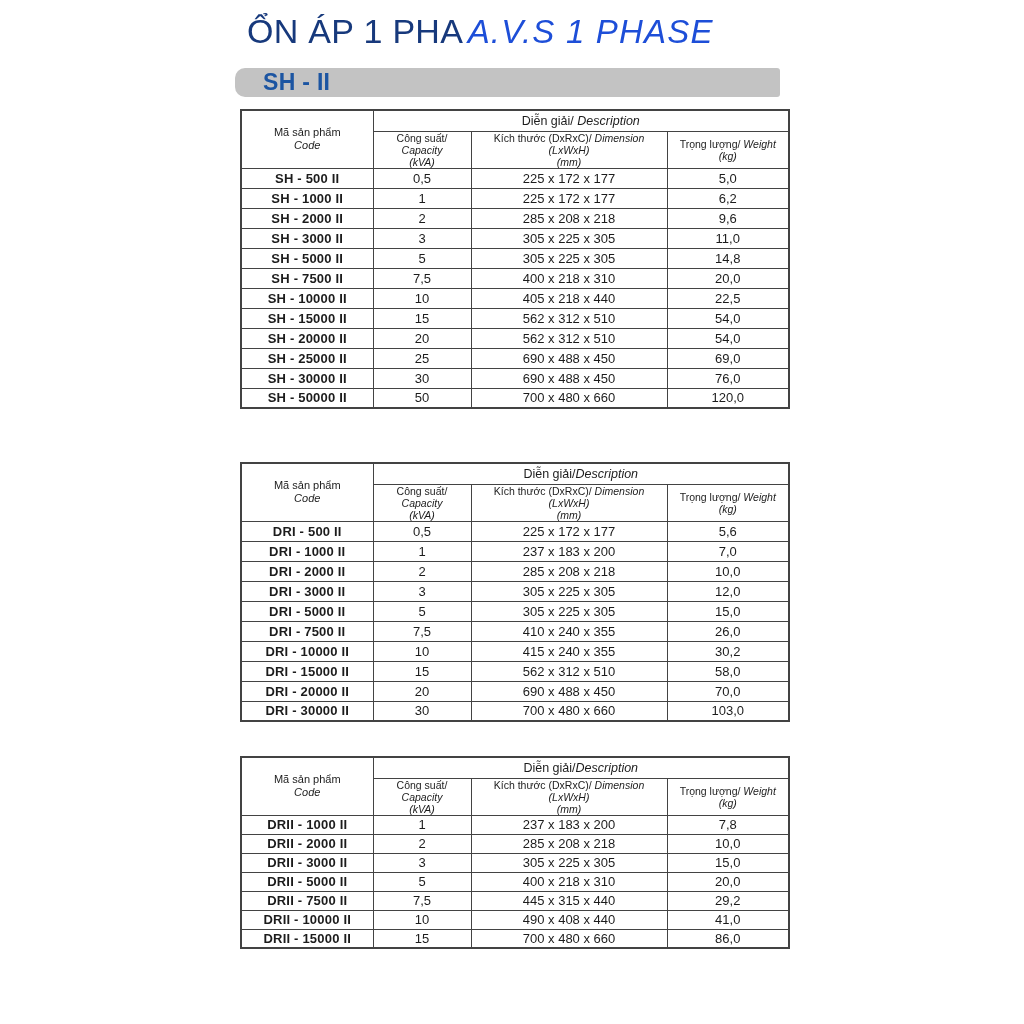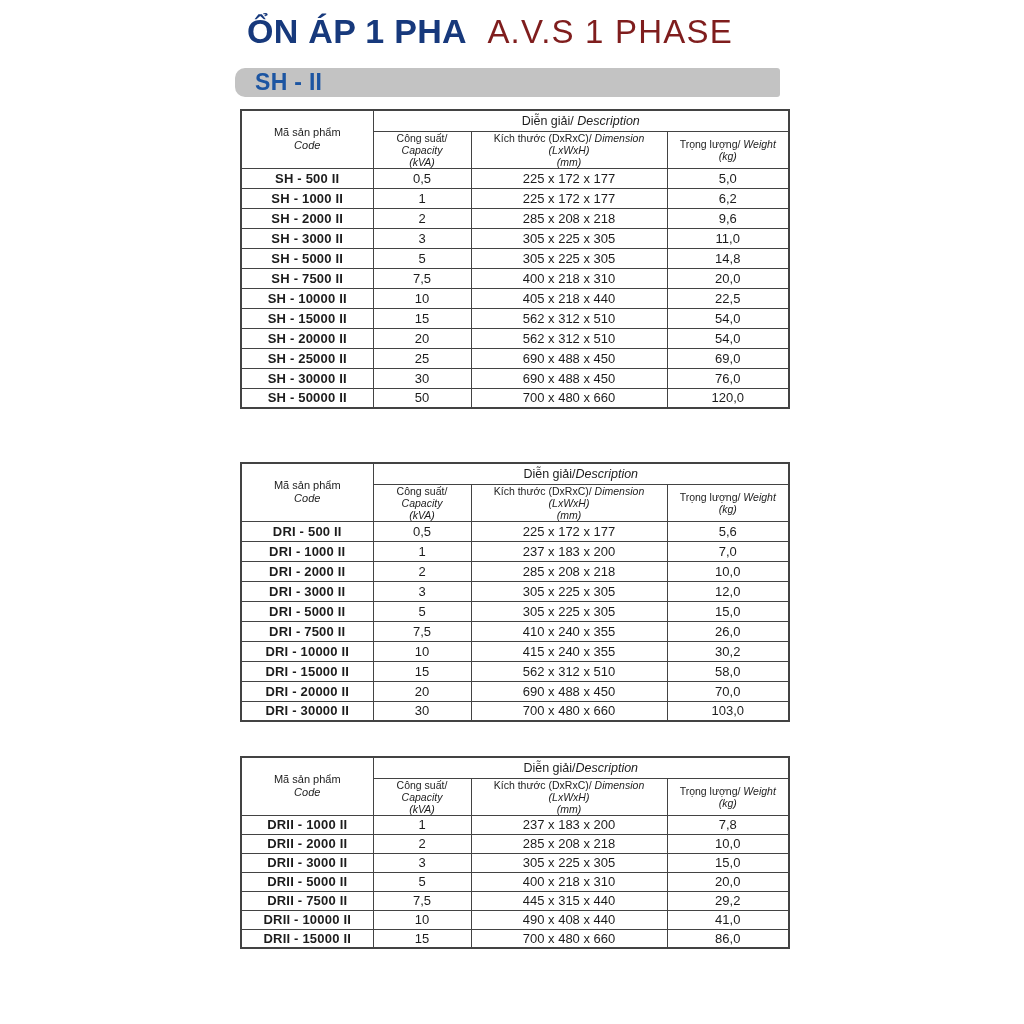--- a/index.html
+++ b/index.html
@@ -8,30 +8,30 @@
     width:1024px; height:1024px;
     background:#ffffff;
     font-family:"Liberation Sans", sans-serif;
     overflow:hidden;
     position:relative;
   }
   .page { position:absolute; left:235px; top:10px; width:553px; }
 
   
   .title-row { margin:0 0 9px 12px; white-space:nowrap; line-height:42px; }
-  .t-vi { font-size:34px; font-weight:bold; color:#17397c; letter-spacing:.3px; }
-  .t-en { font-size:33px; font-weight:400; color:#7f1d1d; margin-left:16px; letter-spacing:1.2px; }
+  .t-vi { font-size:34px; font-weight:normal; color:#17397c; letter-spacing:.3px; }
+  .t-en { font-size:33px; font-style:italic; font-weight:400; color:#1d4ed8; letter-spacing:1.2px; }
 
   
   .section-bar {
     height:29px; width:545px;
     background:#c3c3c3;
     border-radius:10px 3px 3px 10px;
     display:flex; align-items:center;
-    padding-left:20px;
+    padding-left:28px;
     margin-bottom:12px;
   }
   .section-label { font-size:23px; font-weight:bold; color:#1c55a2; letter-spacing:.3px; }
 
   .gap-a { margin-top:53px; }
   .gap-b { margin-top:34px; }
 
   
   .spec-table {
     border-collapse:collapse;

